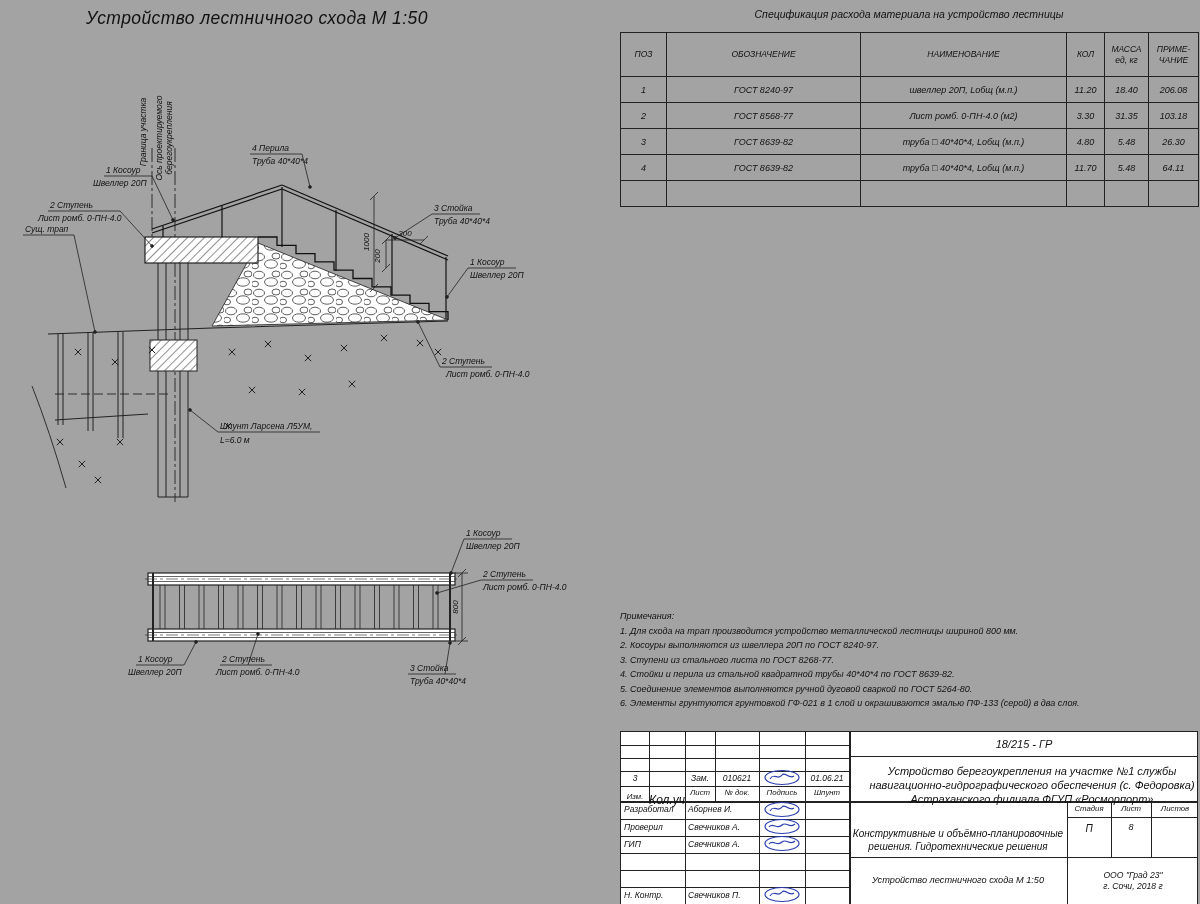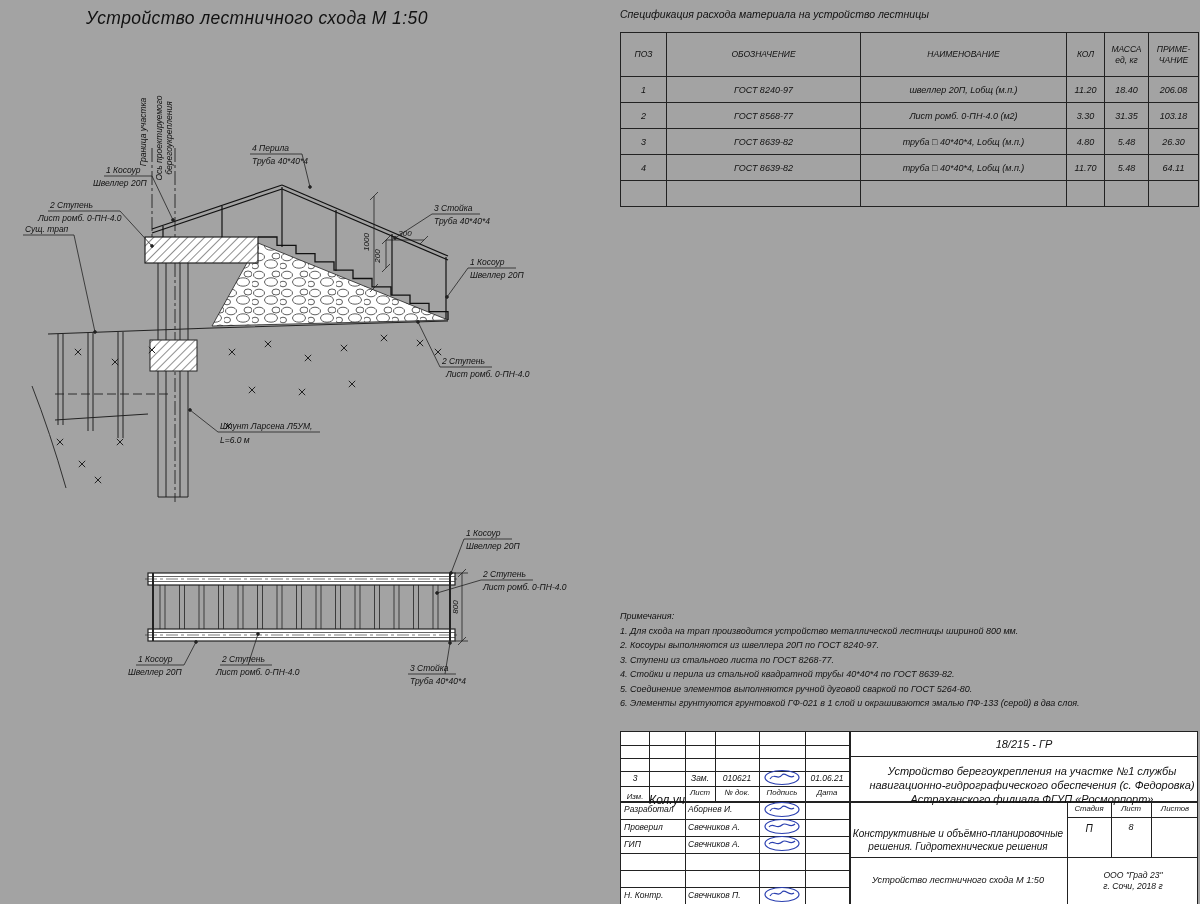--- a/index.html
+++ b/index.html
@@ -5,21 +5,21 @@
   *{margin:0;padding:0;box-sizing:border-box}
   html,body{width:1200px;height:904px;background:#fff;overflow:hidden;
     font-family:"Liberation Sans",sans-serif;color:#111}
   .sheet{position:absolute;inset:0;background:#a3a3a3}
   .page-title{position:absolute;left:86px;top:8px;font-size:17.5px;font-style:italic;
     font-weight:500;letter-spacing:.4px;white-space:nowrap}
   svg.drawing{position:absolute;left:0;top:0}
   svg text{font-family:"Liberation Sans",sans-serif;font-style:italic;fill:#111;font-size:8.5px}
   svg text.dim{font-size:8px}
   .spec-wrap{position:absolute;left:620px;top:8px;width:578px}
-  .spec-title{font-size:10.5px;font-style:italic;margin-bottom:12px;white-space:nowrap}
+  .spec-title{text-align:center;font-size:10.5px;font-style:italic;margin-bottom:12px;white-space:nowrap}
   table.spec-table{border-collapse:collapse;width:578px;table-layout:fixed;border:1.5px solid #222}
   .spec-table th,.spec-table td{border:1px solid #222;font-style:italic;font-weight:normal;
     text-align:center;overflow:hidden;white-space:nowrap}
   .spec-table th{font-size:8.5px;height:44px;line-height:1.25}
   .spec-table td{font-size:9px;height:26px}
   .notes{position:absolute;left:620px;top:610px;width:578px;font-size:9px;font-style:italic;line-height:1.5}
   .notes .nt{margin-bottom:1px}
   .stamp{position:absolute;left:620px;top:731px;width:578px;height:173px;border:1.6px solid #222;
     border-bottom:none;overflow:hidden;background:#fff}
   .hl{position:absolute;height:1px;background:#222}
@@ -347,21 +347,21 @@
     <div class="cell" style="left:0;top:39px;width:28px;height:15px">3</div>
     <div class="cell" style="left:64px;top:39px;width:30px;height:15px">Зам.</div>
     <div class="cell" style="left:94px;top:39px;width:44px;height:15px">010621</div>
     <div class="cell" style="left:184px;top:39px;width:44px;height:15px">01.06.21</div>
 
     <div class="cell" style="left:0;top:54px;width:28px;height:22px;font-size:7.8px">Изм.</div>
     <div class="cell" style="left:28px;top:55px;width:36px;height:27px;font-size:12px">Кол.уч</div>
     <div class="cell" style="left:64px;top:54px;width:30px;height:15px;font-size:7.8px">Лист</div>
     <div class="cell" style="left:94px;top:54px;width:44px;height:15px;font-size:7.8px">№ док.</div>
     <div class="cell" style="left:138px;top:54px;width:46px;height:15px;font-size:7.8px">Подпись</div>
-    <div class="cell" style="left:184px;top:54px;width:44px;height:15px;font-size:7.8px">Дата</div>
+    <div class="cell" style="left:184px;top:54px;width:44px;height:15px;font-size:7.8px">Шпунт</div>
 
     <div class="cell la" style="left:0;top:69px;width:64px;height:18px">Разработал</div>
     <div class="cell la" style="left:64px;top:69px;width:74px;height:18px">Аборнев И.</div>
     <div class="cell la" style="left:0;top:87px;width:64px;height:17px">Проверил</div>
     <div class="cell la" style="left:64px;top:87px;width:74px;height:17px">Свечников А.</div>
     <div class="cell la" style="left:0;top:104px;width:64px;height:17px">ГИП</div>
     <div class="cell la" style="left:64px;top:104px;width:74px;height:17px">Свечников А.</div>
     <div class="cell la" style="left:0;top:155px;width:64px;height:18px">Н. Контр.</div>
     <div class="cell la" style="left:64px;top:155px;width:74px;height:18px">Свечников П.</div>
 

